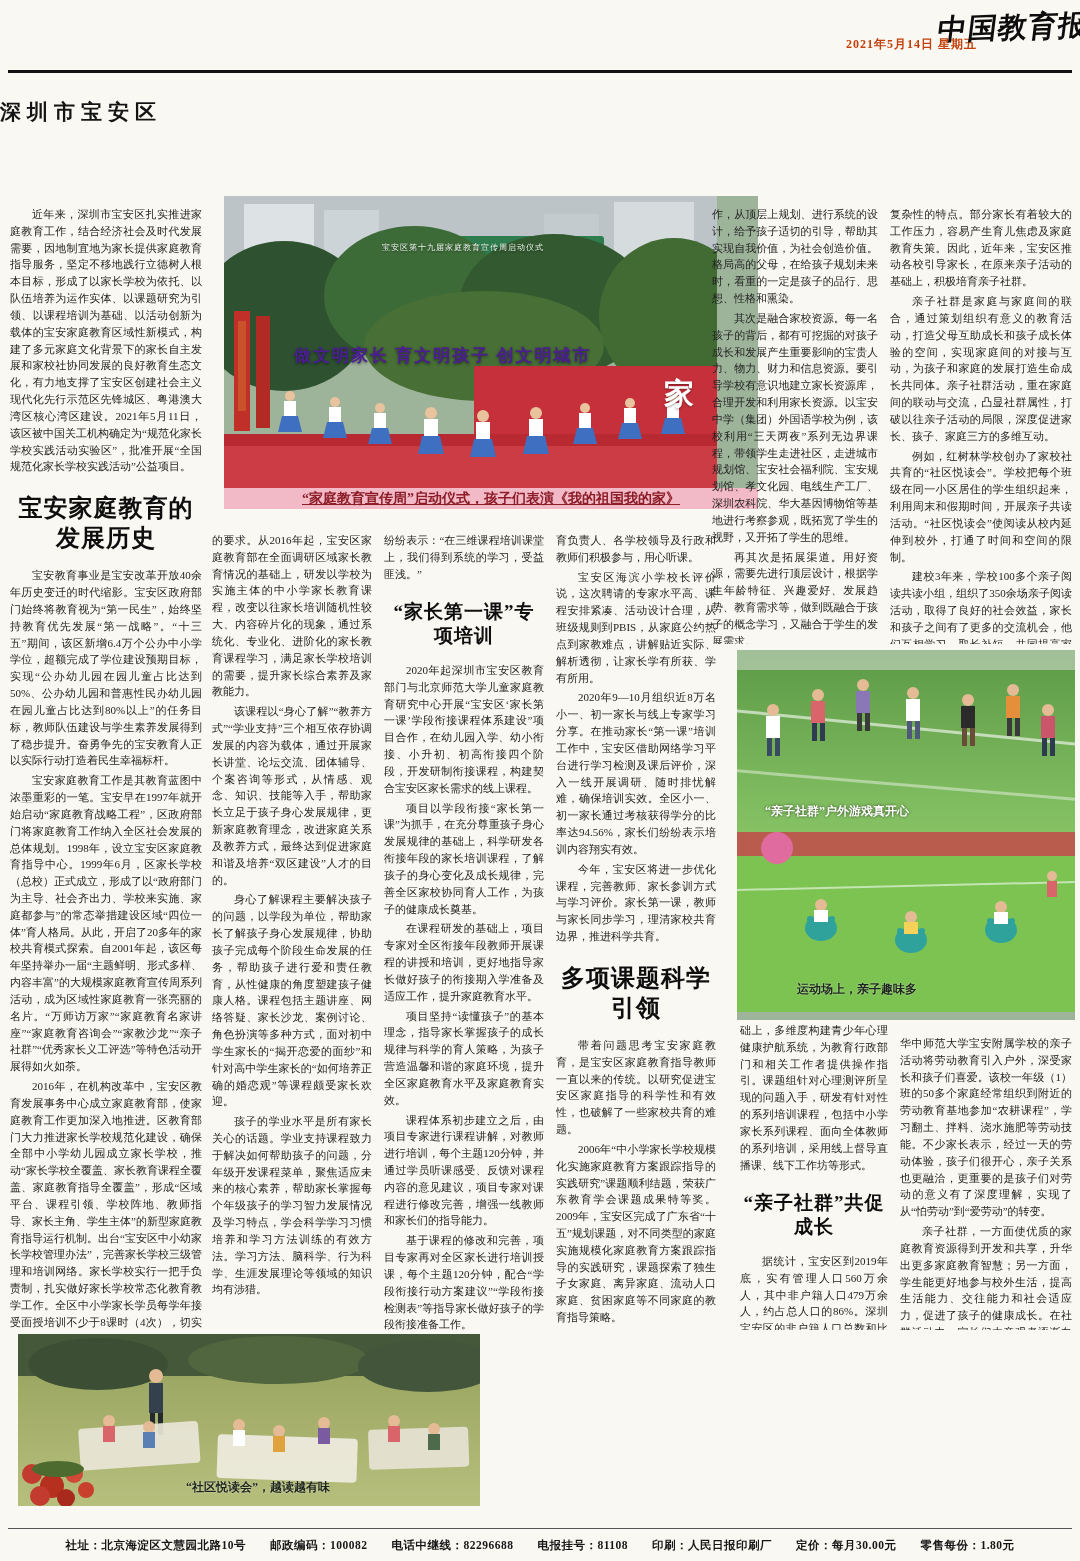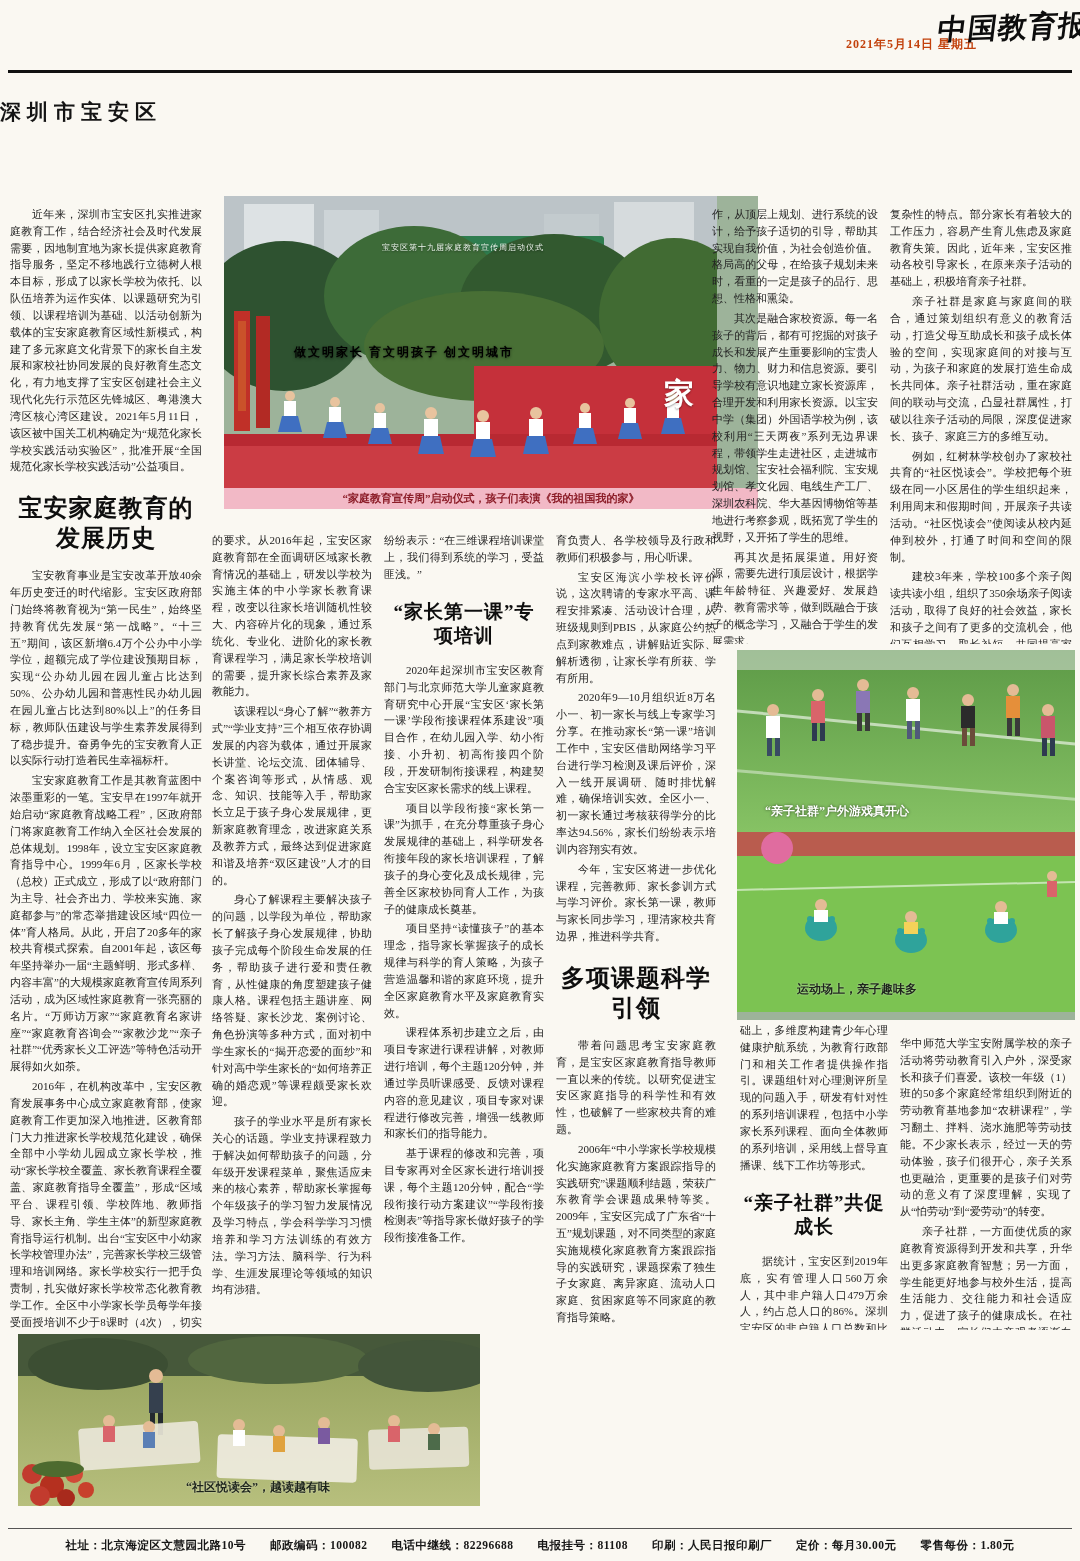--- a/index.html
+++ b/index.html
@@ -20,24 +20,24 @@
   .col p{margin:0 0 3px 0;text-indent:2em;}
   .col p.noind{text-indent:0;}
   .sechead{font-size:24px;font-weight:bold;text-align:center;text-indent:0;
            margin:18px 0 14px 0;letter-spacing:1px;color:#0e0e0e;line-height:1.25;}
   .sechead.small{font-size:19px;}
   
   .photo{position:absolute;overflow:hidden;background:#9db39a;}
   .photo svg{display:block;}
   .ovl{position:absolute;white-space:nowrap;}
   .cap-strip{position:absolute;left:0;right:0;bottom:0;height:21px;background:#f2b9c6;
-             color:#8c1d28;font-weight:bold;font-size:11px;text-align:center;line-height:21px;}
+             color:#8c1d28;font-weight:bold;font-size:14px;text-align:center;line-height:21px;text-decoration:underline;}
   .cap-white{color:#fff;font-weight:bold;font-size:12px;text-shadow:0 0 3px rgba(0,0,0,.65);}
   .cap-dark{color:#1d241b;font-weight:bold;font-size:12px;text-shadow:0 0 2px rgba(255,255,255,.55);}
-  .slogan{color:#000000;font-weight:bold;font-size:12px;letter-spacing:2px;text-shadow:0 1px 3px rgba(0,0,0,.55);}
+  .slogan{color:#4c1d95;font-weight:bold;font-size:17px;letter-spacing:2px;text-shadow:0 1px 3px rgba(0,0,0,.55);}
   .banner-sm{color:#eef7ee;font-size:8px;letter-spacing:1px;text-shadow:0 1px 2px rgba(0,0,0,.5);}
   .backdrop-char{color:#fff;font-size:30px;font-weight:bold;text-shadow:0 1px 2px rgba(0,0,0,.4);}
   
   .footrule{position:absolute;left:8px;top:1528px;width:1064px;height:1px;background:#555;}
   .footer{position:absolute;left:0;top:1538px;width:100%;text-align:center;font-size:11.5px;
           font-weight:bold;color:#161616;letter-spacing:.5px;}
 </style>
 </head>
 <body>
 
@@ -137,20 +137,21 @@
     <p>身心了解课程主要解决孩子的问题，以学段为单位，帮助家长了解孩子身心发展规律，协助孩子完成每个阶段生命发展的任务，帮助孩子进行爱和责任教育，从性健康的角度塑建孩子健康人格。课程包括主题讲座、网络答疑、家长沙龙、案例讨论、角色扮演等多种方式，面对初中学生家长的“揭开恋爱的面纱”和针对高中学生家长的“如何培养正确的婚恋观”等课程颇受家长欢迎。</p>
     <p>孩子的学业水平是所有家长关心的话题。学业支持课程致力于解决如何帮助孩子的问题，分年级开发课程菜单，聚焦适应未来的核心素养，帮助家长掌握每个年级孩子的学习智力发展情况及学习特点，学会科学学习习惯培养和学习方法训练的有效方法。学习方法、脑科学、行为科学、生涯发展理论等领域的知识均有涉猎。</p>
 
   </div>
 
   <div class="col" style="left:384px;top:532px;width:160px;height:798px;">
     <p class="noind">纷纷表示：“在三维课程培训课堂上，我们得到系统的学习，受益匪浅。”</p>
     <div class="sechead small">“家长第一课”专项培训</div>
     <p>2020年起深圳市宝安区教育部门与北京师范大学儿童家庭教育研究中心开展“宝安区‘家长第一课’学段衔接课程体系建设”项目合作，在幼儿园入学、幼小衔接、小升初、初高衔接四个阶段，开发研制衔接课程，构建契合宝安区家长需求的线上课程。</p>
     <p>项目以学段衔接“家长第一课”为抓手，在充分尊重孩子身心发展规律的基础上，科学研发各衔接年段的家长培训课程，了解孩子的身心变化及成长规律，完善全区家校协同育人工作，为孩子的健康成长奠基。</p>
+    <p>在课程研发的基础上，项目专家对全区衔接年段教师开展课程的讲授和培训，更好地指导家长做好孩子的衔接期入学准备及适应工作，提升家庭教育水平。</p>
     <p>项目坚持“读懂孩子”的基本理念，指导家长掌握孩子的成长规律与科学的育人策略，为孩子营造温馨和谐的家庭环境，提升全区家庭教育水平及家庭教育实效。</p>
     <p>课程体系初步建立之后，由项目专家进行课程讲解，对教师进行培训，每个主题120分钟，并通过学员听课感受、反馈对课程内容的意见建议，项目专家对课程进行修改完善，增强一线教师和家长们的指导能力。</p>
     <p>基于课程的修改和完善，项目专家再对全区家长进行培训授课，每个主题120分钟，配合“学段衔接行动方案建议”“学段衔接检测表”等指导家长做好孩子的学段衔接准备工作。</p>
 
   </div>
 
   <div class="col" style="left:556px;top:532px;width:160px;height:798px;">
     <p class="noind">育负责人、各学校领导及行政和教师们积极参与，用心听课。</p>
     <p>宝安区海滨小学校长评价说，这次聘请的专家水平高、课程安排紧凑、活动设计合理，从班级规则到PBIS，从家庭公约热点到家教难点，讲解贴近实际、解析透彻，让家长学有所获、学有所用。</p>
     <p>2020年9—10月组织近8万名小一、初一家长与线上专家学习分享。在推动家长“第一课”培训工作中，宝安区借助网络学习平台进行学习检测及课后评价，深入一线开展调研、随时排忧解难，确保培训实效。全区小一、初一家长通过考核获得学分的比率达94.56%，家长们纷纷表示培训内容翔实有效。</p>

